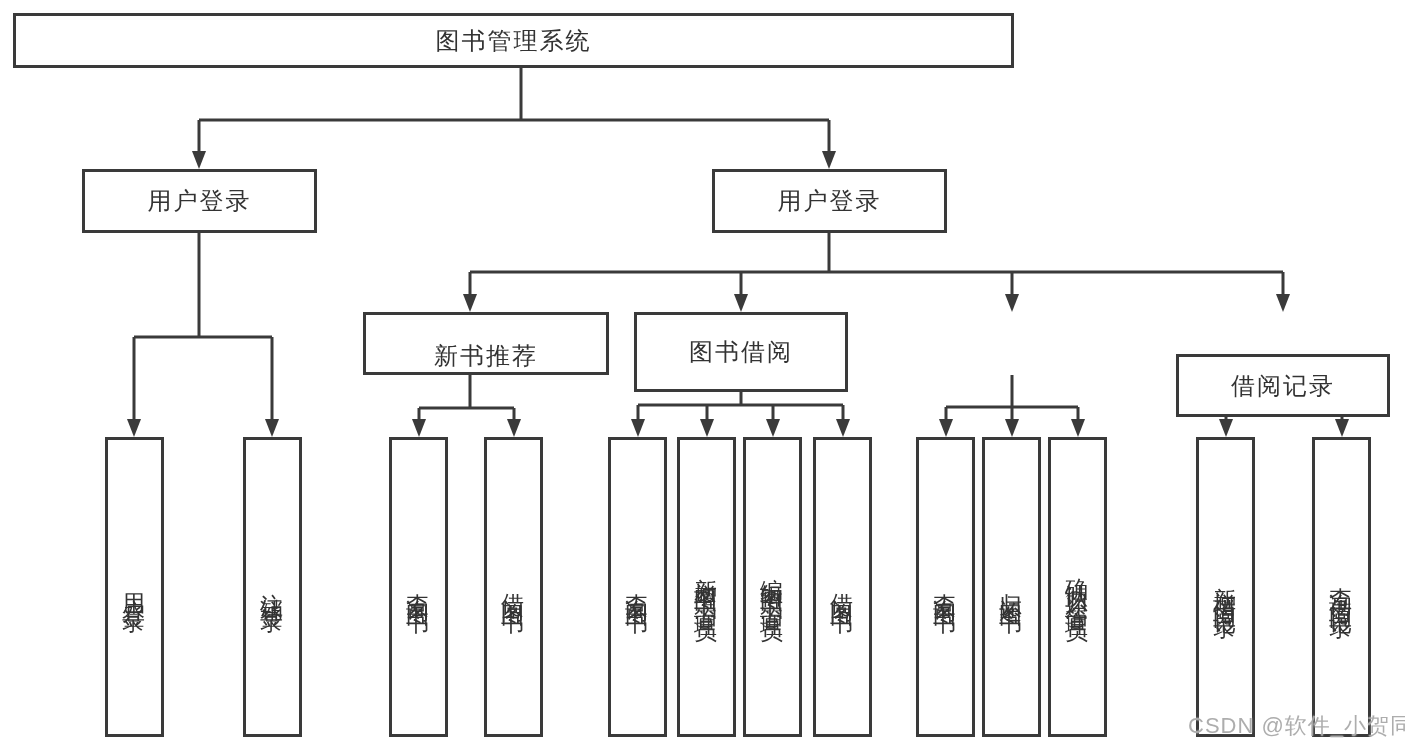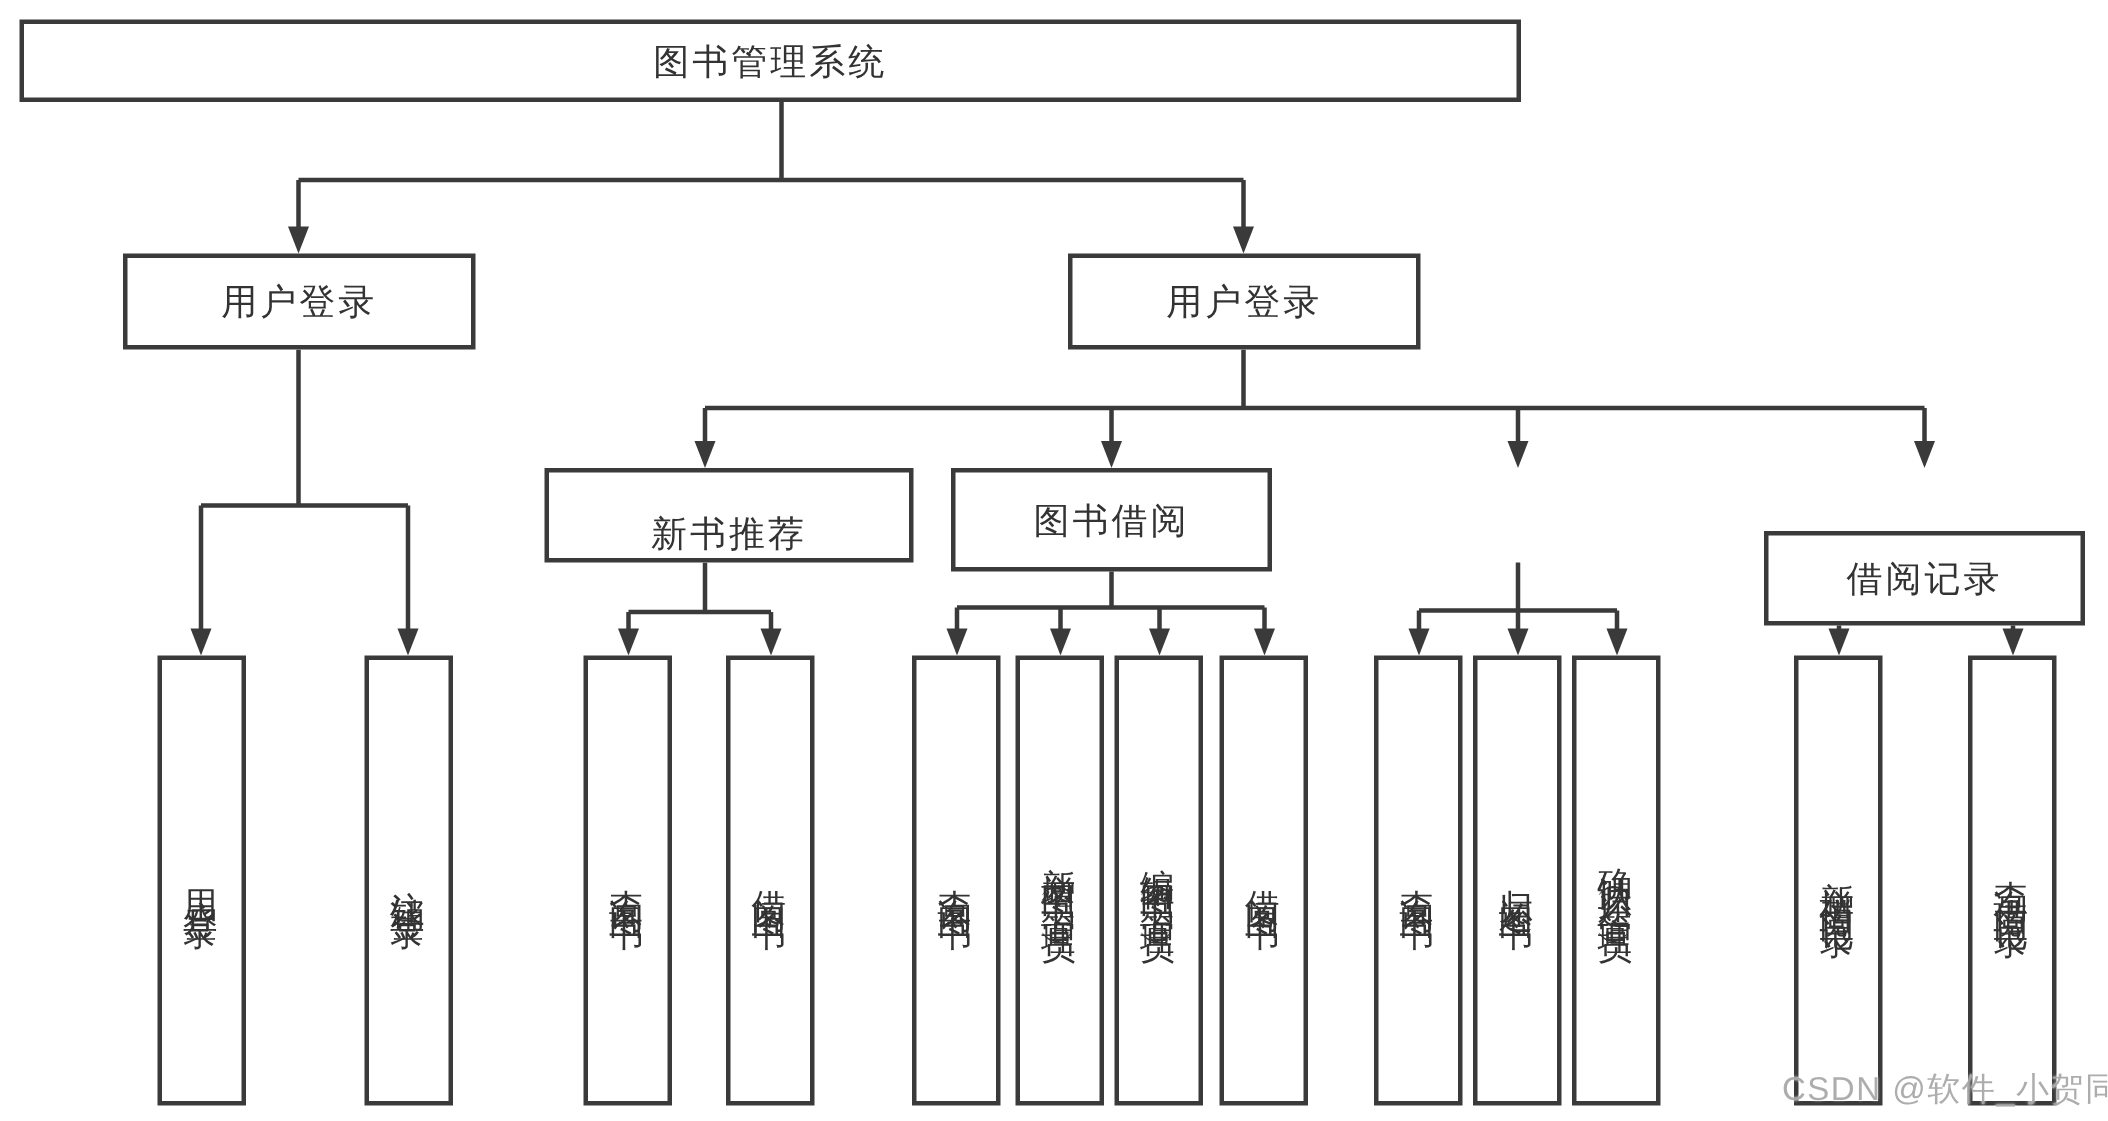--- a/index.html
+++ b/index.html
@@ -27,21 +27,21 @@
     align-items: center;
     justify-content: center;
     font-size: 24px;
     letter-spacing: 2px;
     color: #333333;
   }
   .root  { left: 13px;   top: 13px;  width: 1001px; height: 55px; }
   .l1a   { left: 82px;   top: 169px; width: 235px;  height: 64px; }
   .l1b   { left: 712px;  top: 169px; width: 235px;  height: 64px; }
   .l2a   { left: 363px;  top: 312px; width: 246px;  height: 63px; align-items: flex-end; }
-  .l2b   { left: 634px;  top: 312px; width: 214px;  height: 69px; }
+  .l2b   { left: 634px;  top: 312px; width: 214px;  height: 80px; }
   .l2c   { left: 905px;  top: 312px; width: 214px;  height: 63px; }
   .l2d   { left: 1176px; top: 312px; width: 214px;  height: 63px; margin-top: 42px; }
   .leaf {
     position: absolute;
     box-sizing: border-box;
     top: 437px;
     width: 59px;
     height: 300px;
     border: 3px solid #3a3a3a;
     background: #ffffff;

